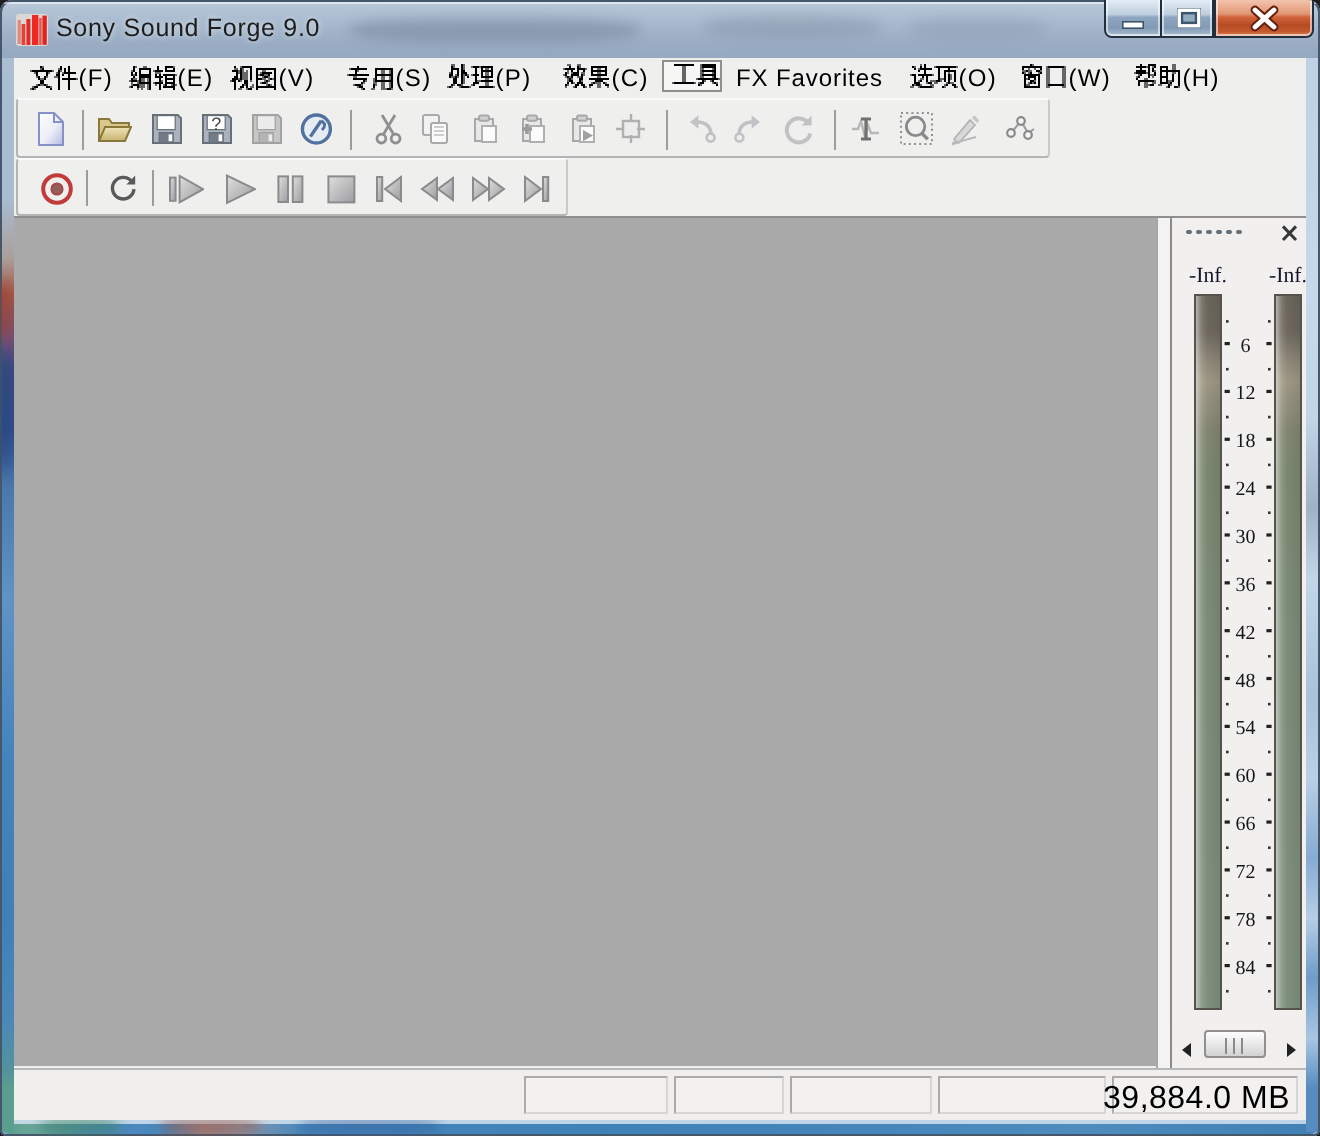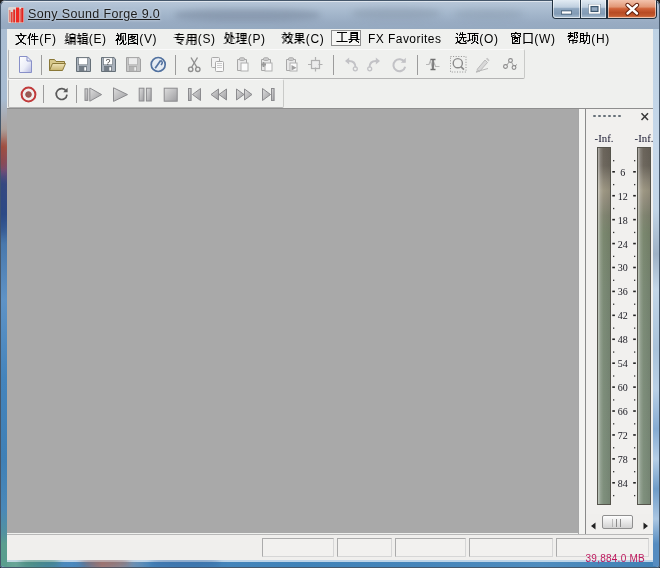--- a/index.html
+++ b/index.html
@@ -1,20 +1,20 @@
 <!DOCTYPE html>
 <html><head><meta charset="utf-8"><style>
 * { margin:0; padding:0; box-sizing:border-box; }
 html,body { width:660px; height:568px; background:#1e1e1e; font-family:"Liberation Sans",sans-serif; overflow:hidden; }
 #win { position:absolute; left:0; top:0; width:660px; height:568px; border-radius:6px 6px 3px 3px; overflow:hidden;
   background:linear-gradient(180deg,#bac8d9 0,#b0c1d4 6px,#a3b6cb 14px,#99acc3 22px,#95a9c0 29px,#a4b6ca 33px,#b6cade 60%,#adc3db 85%,#84a9ce 100%);
   box-shadow:inset 0 0 0 1px #45576b; }
 .hl { position:absolute; left:1px; right:1px; top:1px; height:1px; background:rgba(255,255,255,.55); }
 .smudge { position:absolute; filter:blur(3px); border-radius:40%; }
-.titxt { position:absolute; left:28px; top:7px; font-size:12.5px; letter-spacing:0.35px; color:#1c1c1c; text-shadow:0 0 3px rgba(255,255,255,.7);text-decoration:underline; }
+.titxt { position:absolute; left:28px; top:7px; font-size:12.5px; letter-spacing:0.35px; color:#1c1c1c; text-shadow:0 0 3px rgba(255,255,255,.7); }
 
 #caps { position:absolute; left:551.5px; top:0; width:105px; height:19.5px; }
 .cb { position:absolute; top:0; height:19px; border:1px solid #20303f; border-top:none; }
 .cb .inr { position:absolute; inset:0; border:1px solid rgba(255,255,255,.55); border-top:none; }
 #bmin { left:0; width:29px; border-radius:0 0 0 4px; background:linear-gradient(180deg,#e2ebf3 0,#bfcfdf 40%,#8ea6bf 48%,#829bb5 78%,#a3b8cc 95%,#c0d2e2 100%); }
 #bmin .inr { border-radius:0 0 0 3px; }
 #bmax { left:28.5px; width:27px; background:linear-gradient(180deg,#e2ebf3 0,#bfcfdf 40%,#8ea6bf 48%,#829bb5 78%,#a3b8cc 95%,#c0d2e2 100%); }
 #bclose { left:55px; width:50px; border-radius:0 0 4px 0; background:linear-gradient(180deg,#f3c3ad 0,#e29877 38%,#d0633a 48%,#b84b24 70%,#c2592e 88%,#e0875a 100%); }
 #bclose .inr { border-radius:0 0 3px 0; }
 
@@ -39,21 +39,21 @@
 
 #pscroll { position:absolute; left:579px; top:485px; width:67px; height:16px; background:#f0efed; }
 .arr { position:absolute; top:3px; width:9px; height:10px; color:#222; }
 #pthumb { position:absolute; left:16px; top:0.5px; width:31px; height:14px; border:1px solid #8f8f8f; border-radius:2px;
   background:linear-gradient(180deg,#fefefe 0,#e8e8e8 50%,#d2d2d2 100%); }
 #pthumb .grip { position:absolute; left:50%; top:3px; transform:translateX(-50%); width:11px; height:8px;
   background:repeating-linear-gradient(90deg,#8a8a8a 0,#8a8a8a 1px,transparent 1px,transparent 4px); }
 
 #status { position:absolute; left:0; top:504.5px; width:646px; height:26.5px; background:#f0efed; border-top:1px solid #b8b8b8; }
 .cell { position:absolute; top:3.5px; height:19px; background:#f2f1ef; border:1px solid #ababab; border-bottom-color:#d6d6d6; border-right-color:#d6d6d6; }
-#mbtext { position:absolute; right:8px; top:18px; font-size:10px; letter-spacing:0.25px; color:#be185d; }
+#mbtext { position:absolute; right:8px; top:6px; font-size:16px; letter-spacing:0.25px; color:#000000; }
 </style></head><body>
 <div id="win">
   <div class="hl"></div>
   <div style="position:absolute;left:2px;right:2px;bottom:1px;height:7px;background:linear-gradient(90deg,#5a9e8e 0,#6aa698 14px,#4e8abf 45px,#4888bd 82px,#a08a92 100px,#8898ae 118px,#4787bc 150px,#3f82b8 300px,#4585ba 420px,#4e8cbe 540px,#4080b4 660px);border-radius:0 0 3px 3px"></div>
   <div style="position:absolute;left:2px;right:2px;bottom:6px;height:2px;background:rgba(210,226,240,.85)"></div>
   <div style="position:absolute;left:1px;top:29px;bottom:2px;width:6px;background:linear-gradient(180deg,#aabdd2 0,#a8bcd2 70px,#ab9f9a 100px,#a55a4a 118px,#74507a 140px,#3c4a80 155px,#2f4c88 185px,#4978ac 215px,#5f93c6 270px,#4484bc 350px,#3f80b6 430px,#4a88b8 480px,#52929e 505px,#5a9e8e 515px)"></div>
   <div style="position:absolute;right:1px;top:29px;bottom:2px;width:6px;background:linear-gradient(180deg,#bed2e4 0,#c6d8ea 120px,#c2d5e7 180px,#9fb2c6 225px,#c3d6e8 260px,#a9c2da 320px,#bad0e6 360px,#86abd2 400px,#b6cee6 430px,#6f9cc8 460px,#aac6e2 490px,#568cc0 515px)"></div>
   <div class="smudge" style="left:175px;top:9px;width:145px;height:12px;background:rgba(90,104,124,.32)"></div>
   <div class="smudge" style="left:352px;top:8px;width:88px;height:11px;background:rgba(110,124,144,.28)"></div>
   <div class="smudge" style="left:455px;top:9px;width:68px;height:10px;background:rgba(100,114,134,.18)"></div>

